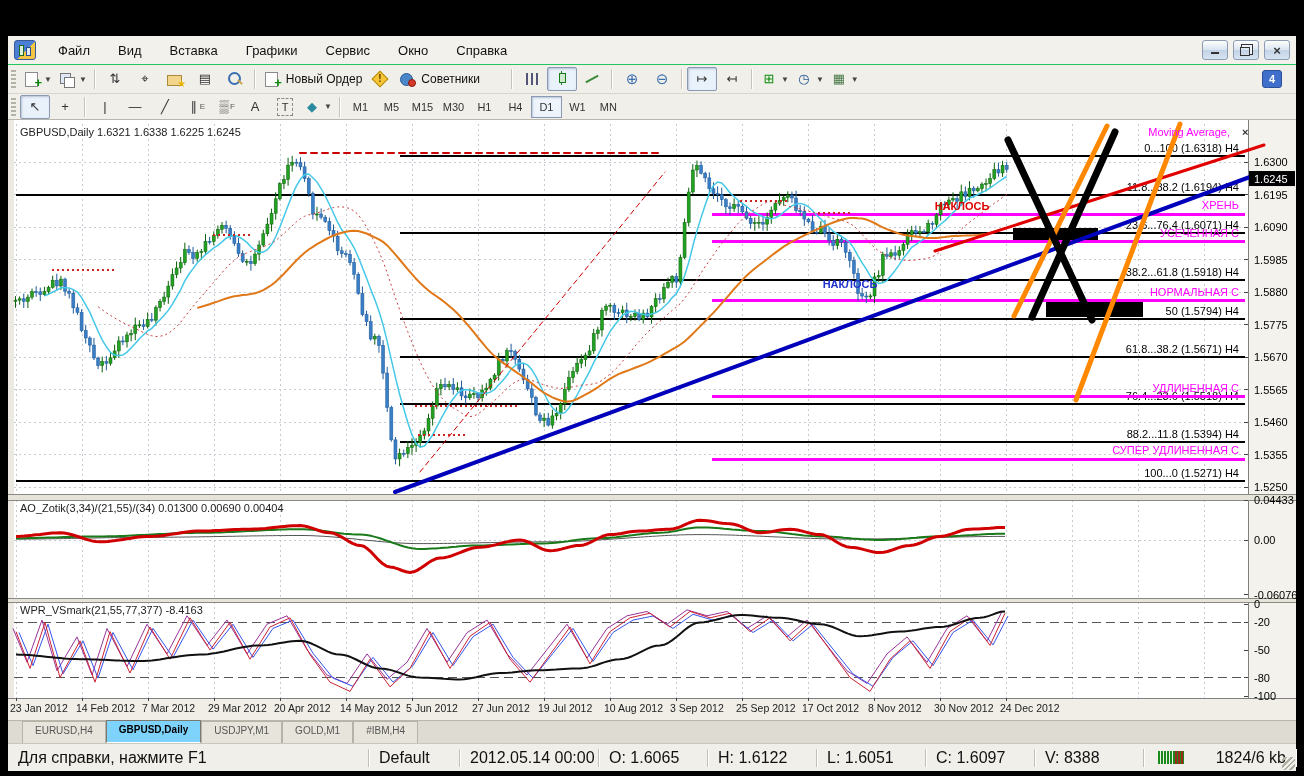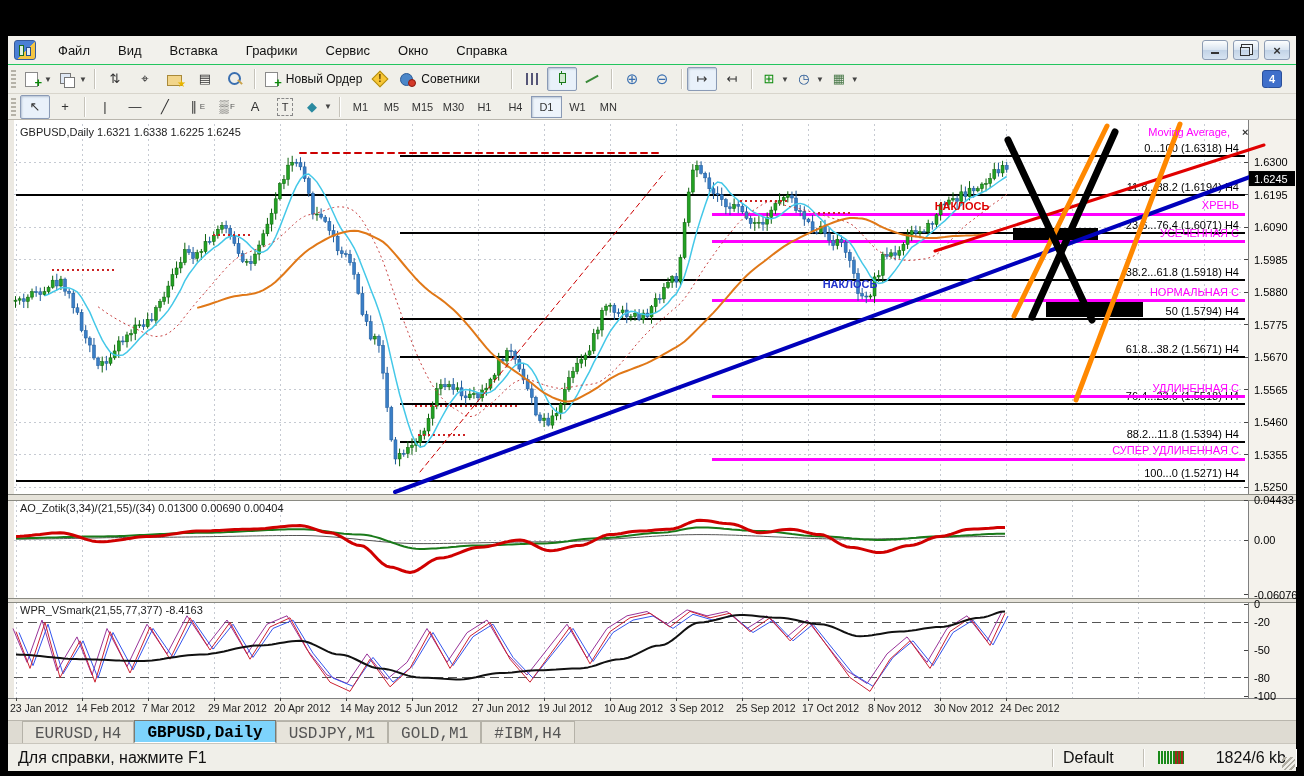--- a/index.html
+++ b/index.html
@@ -55,22 +55,22 @@
   .i-lineg{position:absolute;left:2px;top:7px;width:14px;height:2px;background:#3a8a3a;transform:rotate(-28deg);}
   .glyph{font-size:13px;line-height:16px;text-align:center;width:18px;display:inline-block;}
   .sub{font-size:8px;color:#555;margin-left:-3px;vertical-align:sub;}
   .badge{margin-left:auto;margin-right:14px;width:18px;height:16px;background:#3f6fca;border:1px solid #2a4f9a;
     border-radius:3px;color:#fff;font-size:11px;font-weight:bold;display:flex;align-items:center;justify-content:center;position:relative;}
   .badge:after{content:"";position:absolute;left:2px;bottom:-4px;border:3px solid transparent;border-top-color:#3f6fca;}
   
   #chartwrap{height:600px;background:#fff;position:relative;}
   
   #tabbar{height:22px;background:#dedbd2;display:flex;align-items:flex-end;padding-left:14px;border-top:1px solid #b9b6ad;}
-  .ctab{font-size:16px;color:#555;padding:3px 12px;border-right:1px solid #b5b2a8;background:#e7e4db;
-    border-top:1px solid #b5b2a8;border-left:1px solid #b5b2a8;height:15px;font-family:Liberation Mono, monospace;}
+  .ctab{font-size:10px;color:#555;padding:3px 12px;border-right:1px solid #b5b2a8;background:#e7e4db;
+    border-top:1px solid #b5b2a8;border-left:1px solid #b5b2a8;height:15px;}
   .ctab.active{background:#7dd3fc;color:#000;border:1px solid #7a7a72;border-bottom:1px solid #fff;font-weight:bold;}
   
   #statusbar{height:27px;background:#f0efe9;border-top:1px solid #c9c6bd;display:flex;align-items:center;font-size:16px;color:#111;position:relative;}
   .sseg{padding:0 10px;border-right:1px solid #c2bfb6;box-shadow:1px 0 0 #fff;height:18px;display:flex;align-items:center;white-space:nowrap;}
   .sseg.grow{flex:1;}
   .traffic{width:26px;height:13px;margin:0 4px;
     background:repeating-linear-gradient(to right,#1a8a1a 0 2px,transparent 2px 3px);position:relative;}
   .traffic:after{content:"";position:absolute;right:0;top:0;width:9px;height:13px;
     background:repeating-linear-gradient(to right,#a02a1a 0 2px,transparent 2px 3px);}
   .grip-corner{position:absolute;right:1px;bottom:1px;width:13px;height:13px;
@@ -968,19 +968,27 @@
       <span class="ctab">EURUSD,H4</span>
       <span class="ctab active">GBPUSD,Daily</span>
       <span class="ctab">USDJPY,M1</span>
       <span class="ctab">GOLD,M1</span>
       <span class="ctab">#IBM,H4</span>
     </div>
 
   <div id="statusbar">
     <span class="sseg grow">Для справки, нажмите F1</span>
     <span class="sseg" style="width:70px;">Default</span>
+    <span id="sfields" style="display:flex;">
+        <span class="sseg" style="width: 118px;">2012.05.14 00:00</span>
+        <span class="sseg" style="width: 88px;">O: 1.6065</span>
+        <span class="sseg" style="width: 88px;">H: 1.6122</span>
+        <span class="sseg" style="width: 88px;">L: 1.6051</span>
+        <span class="sseg" style="width: 88px;">C: 1.6097</span>
+        <span class="sseg" style="width: 88px;">V: 8388</span>
+      </span>
     <span class="sseg" style="border-right:none;">
       <span class="traffic"></span>
       <span style="margin-left:8px;width:90px;text-align:right;">1824/6 kb</span>
     </span>
     <span class="grip-corner"></span>
   </div>
 </div>
 
 </body></html>

